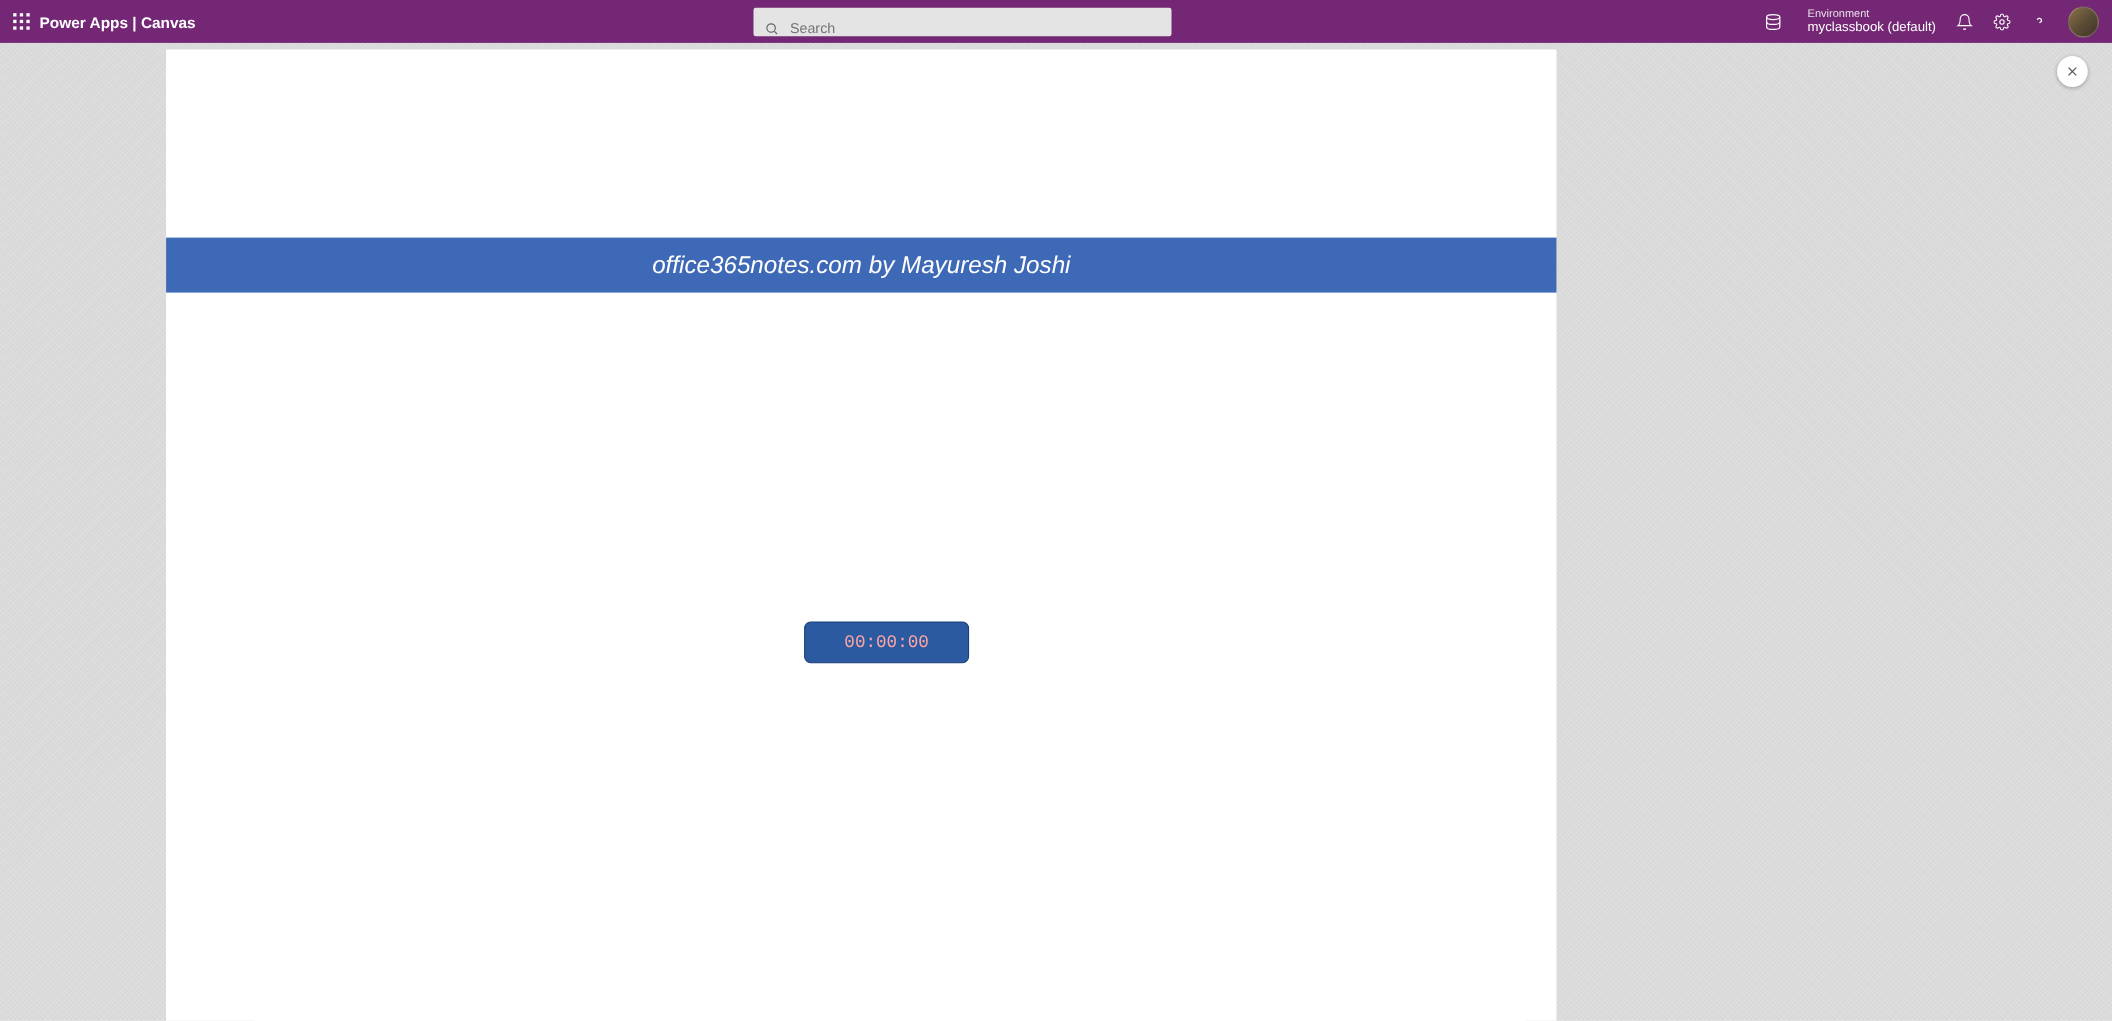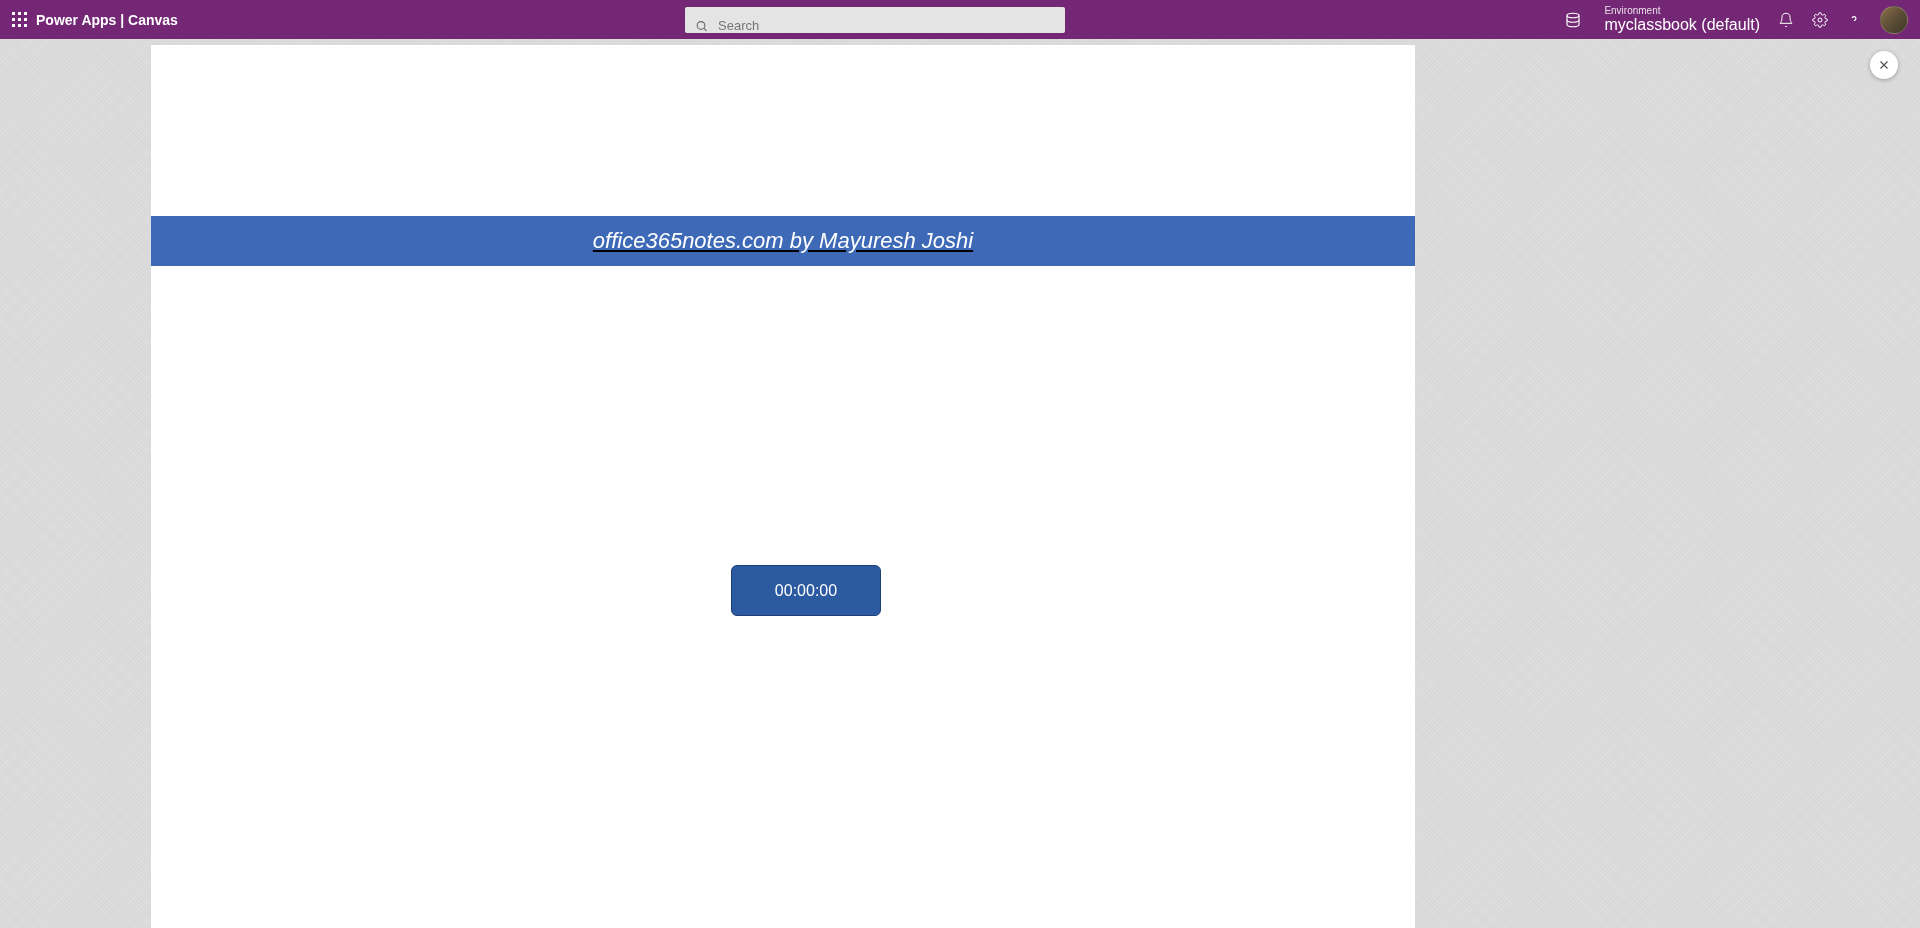--- a/index.html
+++ b/index.html
@@ -109,21 +109,21 @@
       flex-direction: column;
       line-height: 1.1;
     }
     
     .env-label {
       font-size: 10px;
       opacity: 0.85;
     }
     
     .env-value {
-      font-size: 16px;
+      font-size: 12px;
     }
     
     .header-icon {
       width: 16px;
       height: 16px;
       color: white;
       cursor: pointer;
     }
     
     .avatar {
@@ -175,46 +175,45 @@
     .banner {
       position: absolute;
       top: 171px;
       left: 0;
       width: 100%;
       height: 50px;
       background: #3e69b6;
       display: flex;
       align-items: center;
       justify-content: center;
-      text-decoration: underline;
     }
     
     .banner-text {
       color: white;
       font-size: 22px;
       font-style: italic;
       font-weight: 500;
     }
     
     .timer-button {
       position: absolute;
       top: 520px;
       left: 580px;
       width: 150px;
-      height: 51px;
+      height: 38px;
       background: #2c5aa0;
       border: 1px solid #1e4079;
       border-radius: 6px;
-      color: #ffffff;
+      color: #fca5a5;
       font-size: 16px;
       display: flex;
       align-items: center;
       justify-content: center;
       cursor: pointer;
-      font-family: Liberation Sans, sans-serif;
+      font-family: Liberation Mono, monospace;
     }
   </style>
 </head>
 <body>
 
 <div class="header">
   <div class="waffle-icon">
     <div class="waffle-dot"></div>
       <div class="waffle-dot"></div>
       <div class="waffle-dot"></div>

